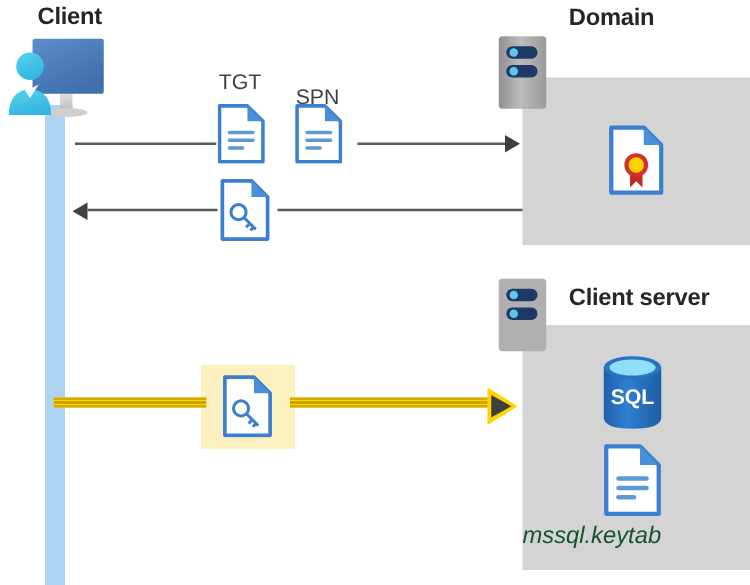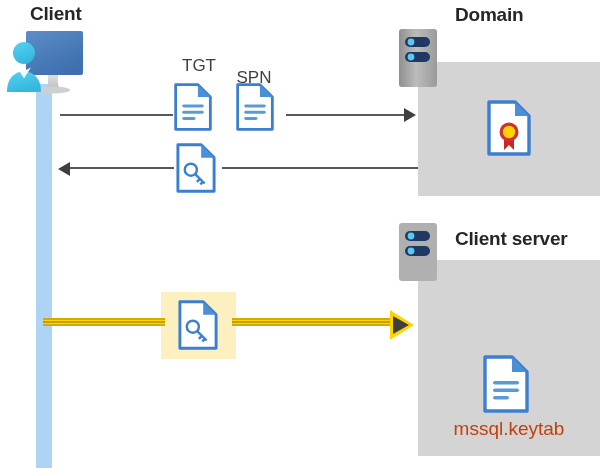--- a/index.html
+++ b/index.html
@@ -26,25 +26,26 @@
 
   
   .title {
     font-weight: bold;
     color: #262626;
     font-size: 19px;
     line-height: 23px;
     letter-spacing: -0.2px;
   }
   .file-label {
-    color: #c2410c;
+    color: #14532d;
     font-size: 19px;
     line-height: 22px;
     font-weight: normal;
-    text-align: center;
+    text-align: left;
+    font-style: italic;
   }
   .doc-tag {
     color: #3f3f3f;
     font-size: 17px;
     line-height: 19px;
     text-align: center;
     font-weight: normal;
   }
 
   
@@ -183,38 +184,53 @@
     <svg width="40" height="60" viewBox="0 0 40 60">
       <rect x="1" y="1" width="38" height="58" rx="3" fill="url(#srvGrad1)" style="fill:#b0b0b0"></rect>
       <rect x="1" y="1" width="38" height="58" rx="3" fill="none"></rect>
       <rect x="7" y="9" width="25" height="10" rx="5" fill="#1f3864"></rect>
       <circle cx="13" cy="14" r="3.4" fill="#5bc8ef"></circle>
       <rect x="7" y="24" width="25" height="10" rx="5" fill="#1f3864"></rect>
       <circle cx="13" cy="29" r="3.4" fill="#5bc8ef"></circle>
     </svg>
   </div>
 
+  <div class="abs" style="left:478px; top:283px; width:56px; height:62px;">
+    <svg width="56" height="62" viewBox="0 0 56 62">
+      <defs>
+        <linearGradient id="sqlBody" x1="0" y1="0" x2="1" y2="0">
+          <stop offset="0%" stop-color="#1f5fa8"></stop>
+          <stop offset="40%" stop-color="#2f7fd1"></stop>
+          <stop offset="100%" stop-color="#1c5fa3"></stop>
+        </linearGradient>
+      </defs>
+      <path d="M5 11 h46 v40 q0 9 -23 9 q-23 0 -23 -9 z" fill="url(#sqlBody)"></path>
+      <ellipse cx="28" cy="11" rx="23" ry="9" fill="#2a72c2"></ellipse>
+      <ellipse cx="28" cy="11" rx="18.5" ry="6.4" fill="#8fe0f7"></ellipse>
+      <text x="28" y="40" font-family="Liberation Sans, sans-serif" font-size="17" font-weight="bold" fill="#ffffff" text-anchor="middle">SQL</text>
+    </svg>
+  </div>
 
   <div class="abs" style="left:483px; top:355px; width:46px; height:58px;">
     <svg width="46" height="58" viewBox="0 0 46 58">
       <path d="M2 2 h27 l15 15 v39 h-42 z" fill="#ffffff" stroke="#3b7fd0" stroke-width="3.4" stroke-linejoin="round"></path>
       <path d="M29 2 l15 15 h-15 z" fill="#4a90d9"></path>
       <rect x="10" y="26" width="26" height="3.6" rx="1.8" fill="#5b9bd5"></rect>
       <rect x="10" y="33.5" width="26" height="3.6" rx="1.8" fill="#5b9bd5"></rect>
       <rect x="10" y="41" width="16" height="3.6" rx="1.8" fill="#5b9bd5"></rect>
     </svg>
   </div>
 
   <div class="abs file-label" style="left:418px; top:418px; width:182px;">mssql.keytab</div>
 
   <div class="abs aline" style="left:60px; top:114px; width:113px;"></div>
   <div class="abs aline" style="left:286px; top:114px; width:119px;"></div>
   <div class="abs ahead-right" style="left:404px; top:108px;"></div>
 
-  <div class="abs doc-tag" style="left:168px; top:56px; width:48px;text-align:right;">TGT</div>
+  <div class="abs doc-tag" style="left:168px; top:56px; width:48px;">TGT</div>
   <div class="abs" style="left:174px; top:83px; width:38px; height:48px;">
     <svg width="38" height="48" viewBox="0 0 46 58">
       <path d="M2 2 h27 l15 15 v39 h-42 z" fill="#ffffff" stroke="#3b7fd0" stroke-width="3.4" stroke-linejoin="round"></path>
       <path d="M29 2 l15 15 h-15 z" fill="#4a90d9"></path>
       <rect x="10" y="26" width="26" height="3.6" rx="1.8" fill="#5b9bd5"></rect>
       <rect x="10" y="33.5" width="26" height="3.6" rx="1.8" fill="#5b9bd5"></rect>
       <rect x="10" y="41" width="16" height="3.6" rx="1.8" fill="#5b9bd5"></rect>
     </svg>
   </div>
 

